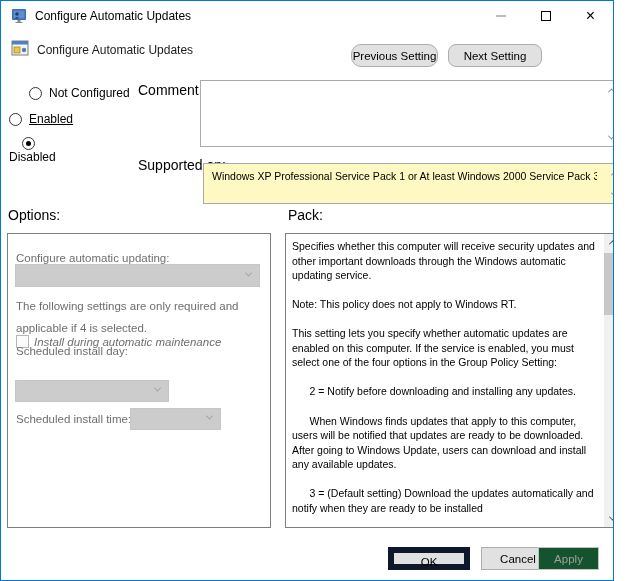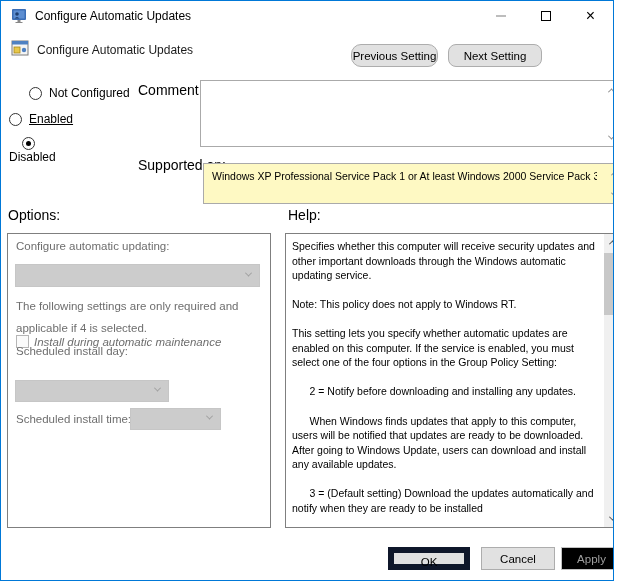--- a/index.html
+++ b/index.html
@@ -58,21 +58,21 @@
   
   .help-text { position:absolute; left:0; top:0; right:17px; bottom:0; padding:5px 6px 0 6px; font-size:10.5px; line-height:14.55px; color:#000; white-space:pre-wrap; overflow:hidden; }
   .scrollbar { position:absolute; right:0; top:0; width:17px; height:100%; background:#f0f0f0; }
   .sb-btn { position:absolute; left:0; width:17px; height:17px; background:#f0f0f0; border:none; color:#505050; display:flex; align-items:center; justify-content:center; }
   .sb-btn.up { top:0; } .sb-btn.down { bottom:0; }
   .sb-thumb { position:absolute; left:0; top:19px; width:17px; height:62px; background:#c8c8c8; }
 
   
   #okBtn { left:387px; top:546px; width:82px; border:6px solid #0f172a; line-height:18px; }
   #cancelBtn { left:480px; top:546px; width:74px; }
-  #applyBtn { left:560px; top:546px; width:61px; background:#000000; border:1px solid #c2c2c2; color:#9f9f9f; }
+  #applyBtn { left:537px; top:546px; width:61px; background:#14532d; border:1px solid #c2c2c2; color:#9f9f9f; }
 </style>
 </head>
 <body>
 
 <div class="window">
 
   <div class="titlebar">
     <svg class="app-icon" viewBox="0 0 16 16">
       <rect x="1" y="1" width="14" height="11" rx="1" fill="#3a6db5"></rect>
       <rect x="2.5" y="2.5" width="11" height="8" fill="#5d8ed1"></rect>
@@ -132,24 +132,24 @@
     <span class="supported-text">Windows XP Professional Service Pack 1 or At least Windows 2000 Service Pack 3</span>
     <span class="box-arrow top">
         <span class="chv up"></span>
       </span>
     <span class="box-arrow bottom">
         <span class="chv down"></span>
       </span>
   </div>
 
   <span class="lbl" style="left:7px; top:206px;">Options:</span>
-  <span class="lbl" style="left:287px; top:206px;">Help:</span>
+  <span class="lbl" style="left:287px; top:206px;">Pack:</span>
 
   <div class="panel" id="optionsPanel">
-    <span class="dis-lbl" style="left:8px; top:6px;">Configure automatic updating:</span>
+    <span class="dis-lbl" style="left:8px; top:18px;">Configure automatic updating:</span>
     <div class="combo" style="left:7px; top:30px; width:245px; height:23px;">
       <span></span>
       <span class="chv down"></span>
     </div>
     <div class="note">The following settings are only required and
 applicable if 4 is selected.</div>
     <span class="checkbox"></span>
     <span class="dis-lbl" style="left:26px; top:102px;font-style:italic;">Install during automatic maintenance</span>
     <span class="dis-lbl" style="left:8px; top:111px;">Scheduled install day:</span>
     <div class="combo" style="left:7px; top:146px; width:154px; height:22px;">

